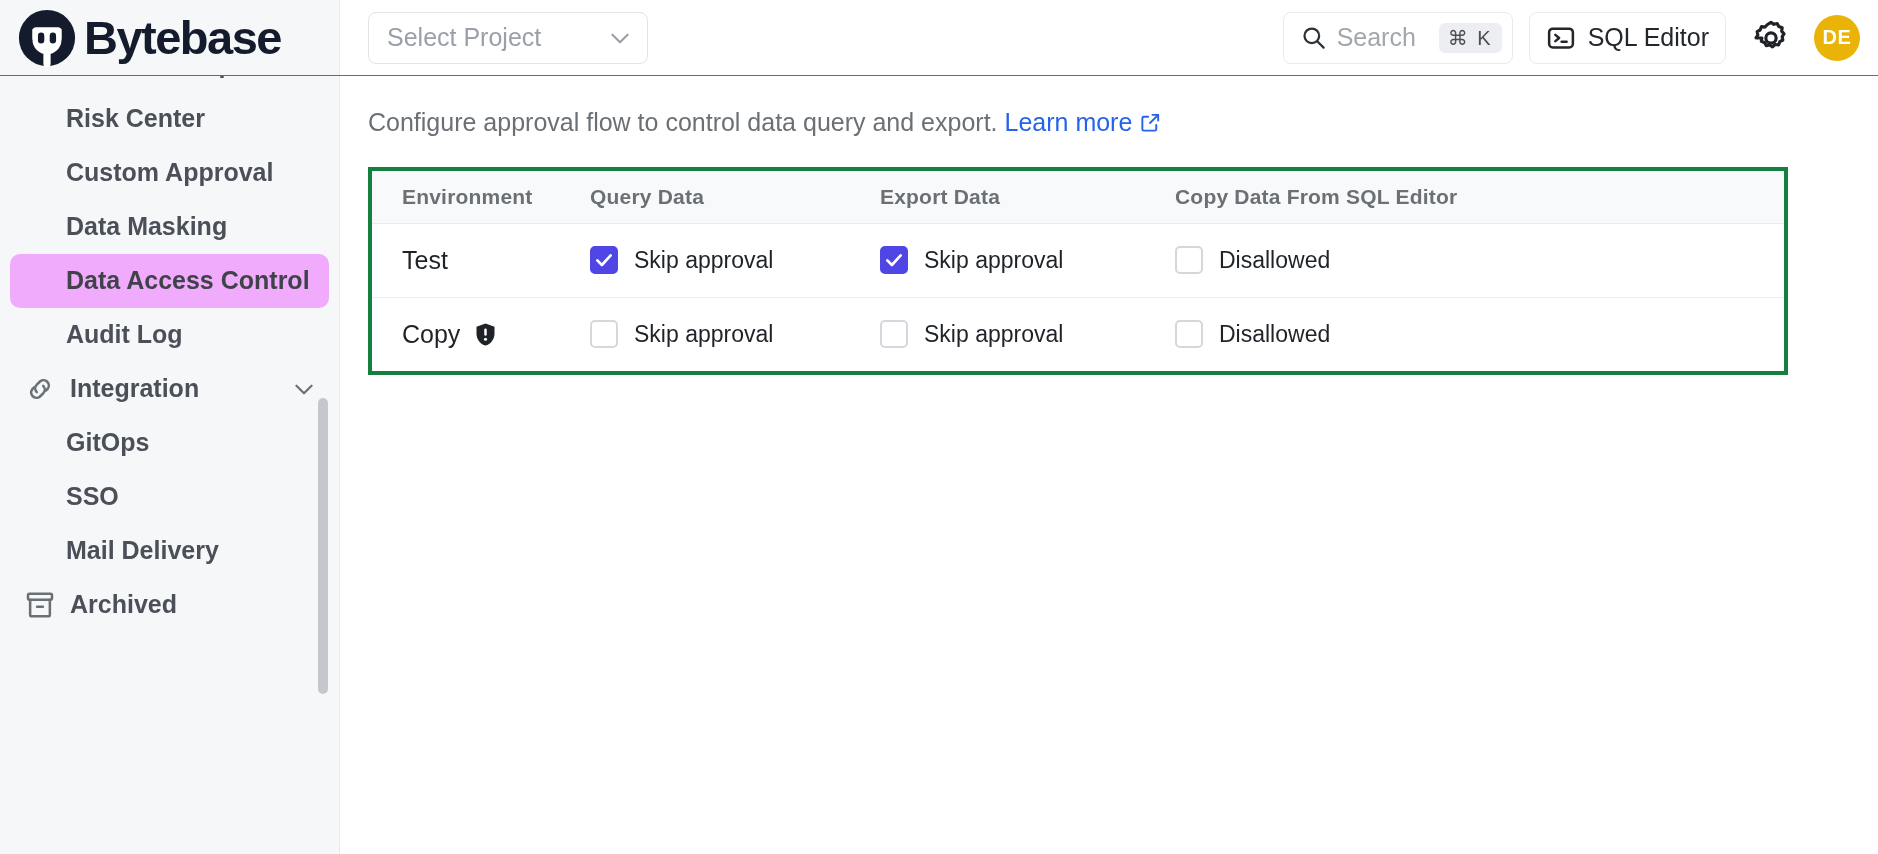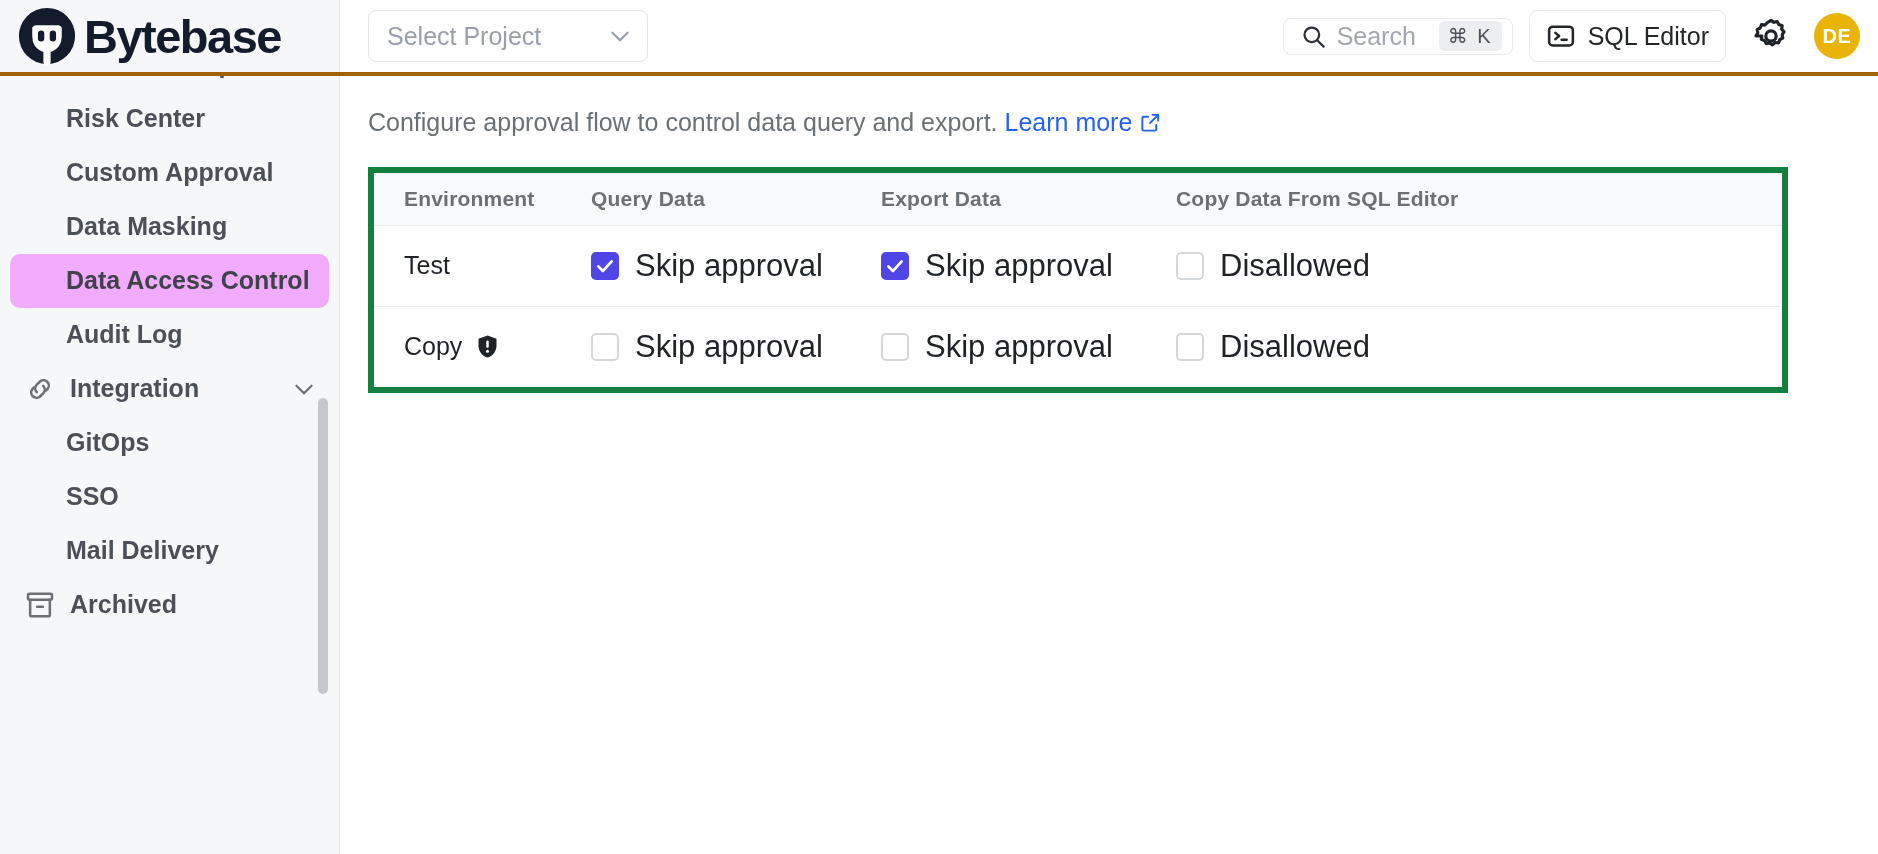--- a/index.html
+++ b/index.html
@@ -10,21 +10,21 @@
     background: #ffffff;
     overflow: hidden;
   }
   .app { position: relative; width: 1878px; height: 854px; display: flex; flex-direction: column; }
 
   
   .topbar {
     height: 76px; min-height: 76px;
     display: flex; align-items: center;
     background: #ffffff;
-    border-bottom: 4px solid #a16207;
+    border-bottom: 1px solid #a16207;
     position: relative;
     z-index: 5;
   }
   .logo-cell {
     width: 340px; min-width: 340px; height: 100%;
     display: flex; align-items: center;
     padding-left: 18px;
     background: #f6f7f9;
     border-right: 1px solid #e8eaed;
   }
@@ -48,21 +48,21 @@
     display: flex; align-items: center; justify-content: space-between;
     padding: 0 14px 0 18px;
     background: #fff; cursor: pointer;
   }
   .project-select-label { font-size: 25px; color: #9aa0a9; }
   .chev { width: 26px; height: 26px; flex: 0 0 auto; }
 
   .topbar-spacer { flex: 1; }
 
   .search-box {
-    width: 230px; height: 37px;
+    width: 230px; height: 52px;
     border: 1px solid #e8eaed; border-radius: 8px;
     display: flex; align-items: center;
     padding: 0 10px 0 16px; gap: 10px;
     background: #fff; cursor: text;
   }
   .search-icon { width: 27px; height: 27px; flex: 0 0 auto; }
   .search-placeholder { font-size: 25px; color: #a2a7ae; flex: 1; }
   .kbd {
     background: #eceef1; color: #4b5058;
     border-radius: 6px; padding: 3px 9px;
@@ -140,21 +140,21 @@
   }
   .desc .learn-more {
     color: #2563eb; text-decoration: none; cursor: pointer;
     display: inline-flex; align-items: center; gap: 7px;
   }
   .ext-icon { width: 23px; height: 23px; }
 
   table.access-table {
     width: 100%; max-width: 1420px;
     border-collapse: collapse;
-    border: 6px solid #15803d;
+    border: 4px solid #15803d;
     border-radius: 4px;
     table-layout: fixed;
   }
   table.access-table thead tr { background: #f8f9fb; }
   table.access-table th {
     text-align: left;
     font-size: 21px; font-weight: bold;
     color: #6b7075;
     letter-spacing: 0.2px;
     padding: 14px 10px 14px 0;
@@ -179,21 +179,21 @@
 
   .cb-wrap { display: flex; align-items: center; gap: 16px; cursor: pointer; }
   .cb {
     width: 28px; height: 28px; border-radius: 5px;
     flex: 0 0 auto;
     display: flex; align-items: center; justify-content: center;
   }
   .cb.off { border: 2px solid #d4d7dc; background: #fff; }
   .cb.on { background: #4f46e5; border: 2px solid #4f46e5; }
   .cb.on svg { width: 20px; height: 20px; }
-  .cb-label { font-size: 31px; color: #1f2328; white-space: nowrap; }
+  .cb-label { font-size: 23px; color: #1f2328; white-space: nowrap; }
 </style>
 </head>
 <body>
 
 <div class="app">
 
   <div class="topbar">
 
     <div class="logo-cell">
       <svg class="logo-mark" viewBox="0 0 64 64">

